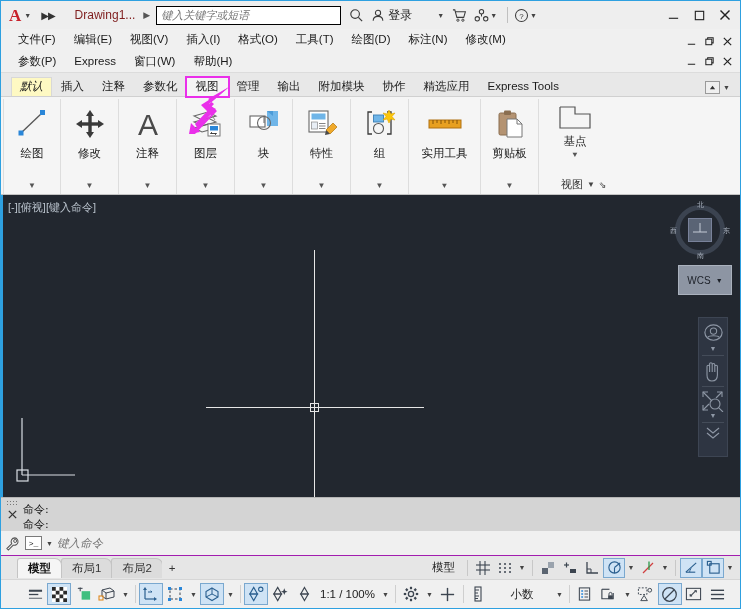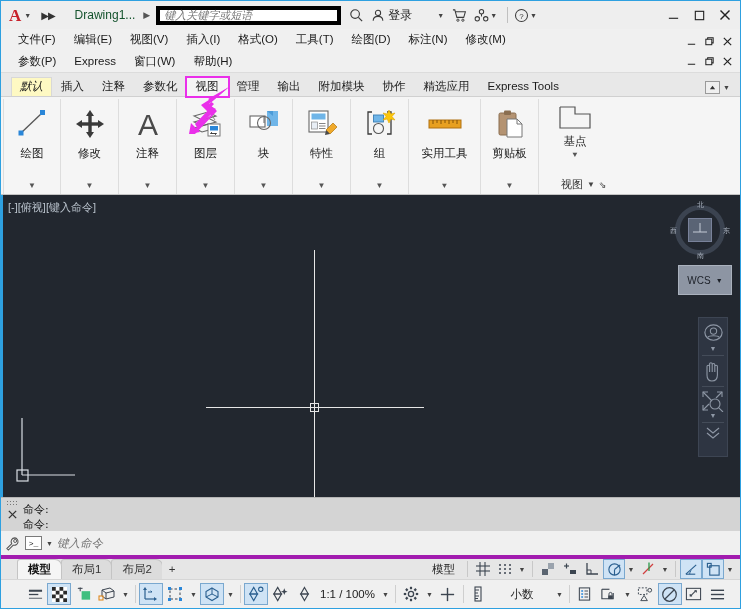--- a/index.html
+++ b/index.html
@@ -29,26 +29,26 @@
   .acad-logo {
     color: #c8202a; font-size: 17px; font-weight: bold;
     font-family: "Liberation Serif", serif;
     padding: 0 2px; line-height: 1;
   }
   .tb-caret {
     font-size: 7px; color: #444; padding: 0 4px 0 1px; line-height: 1;
   }
   .qat-more { font-size: 10px; color: #333; padding: 0 6px; letter-spacing: -1px; }
   .doc-name {
-    font-size: 12px; color: #14532d; margin-left: 14px; white-space: nowrap;
+    font-size: 12px; color: #7f1d1d; margin-left: 14px; white-space: nowrap;
   }
   .doc-arrow { font-size: 9px; color: #555; margin: 0 6px 0 8px; }
   .search-box {
     width: 185px; height: 19px;
-    border: 4px solid #000000; background: #fff;
+    border: 1px solid #000000; background: #fff;
     display: flex; align-items: center; padding: 0 4px;
   }
   .search-box input {
     border: none; outline: none; width: 100%;
     font-size: 11px; font-style: italic; color: #555;
     font-family: "Liberation Sans", sans-serif; background: transparent;
   }
   .tb-icon {
     display: inline-flex; align-items: center; justify-content: center;
     color: #3a3a3a;
@@ -275,21 +275,21 @@
     flex: 1; border: none; outline: none; background: transparent;
     font-size: 11.5px; color: #8a8a8a; font-style: italic;
     font-family: "Liberation Sans", sans-serif;
   }
 
   
   .statusrow {
     height: 24px; min-height: 24px;
     background: #e6e6e6;
     display: flex; align-items: center;
-    border-top: 4px solid #a21caf;
+    border-top: 1px solid #a21caf;
     position: relative;
   }
   .ltab {
     font-size: 11.5px; color: #333;
     padding: 3px 10px 3px 10px;
     background: #dcdcdc;
     border: 1px solid #c4c4c4;
     border-bottom: none;
     margin-right: -1px;
     position: relative;

